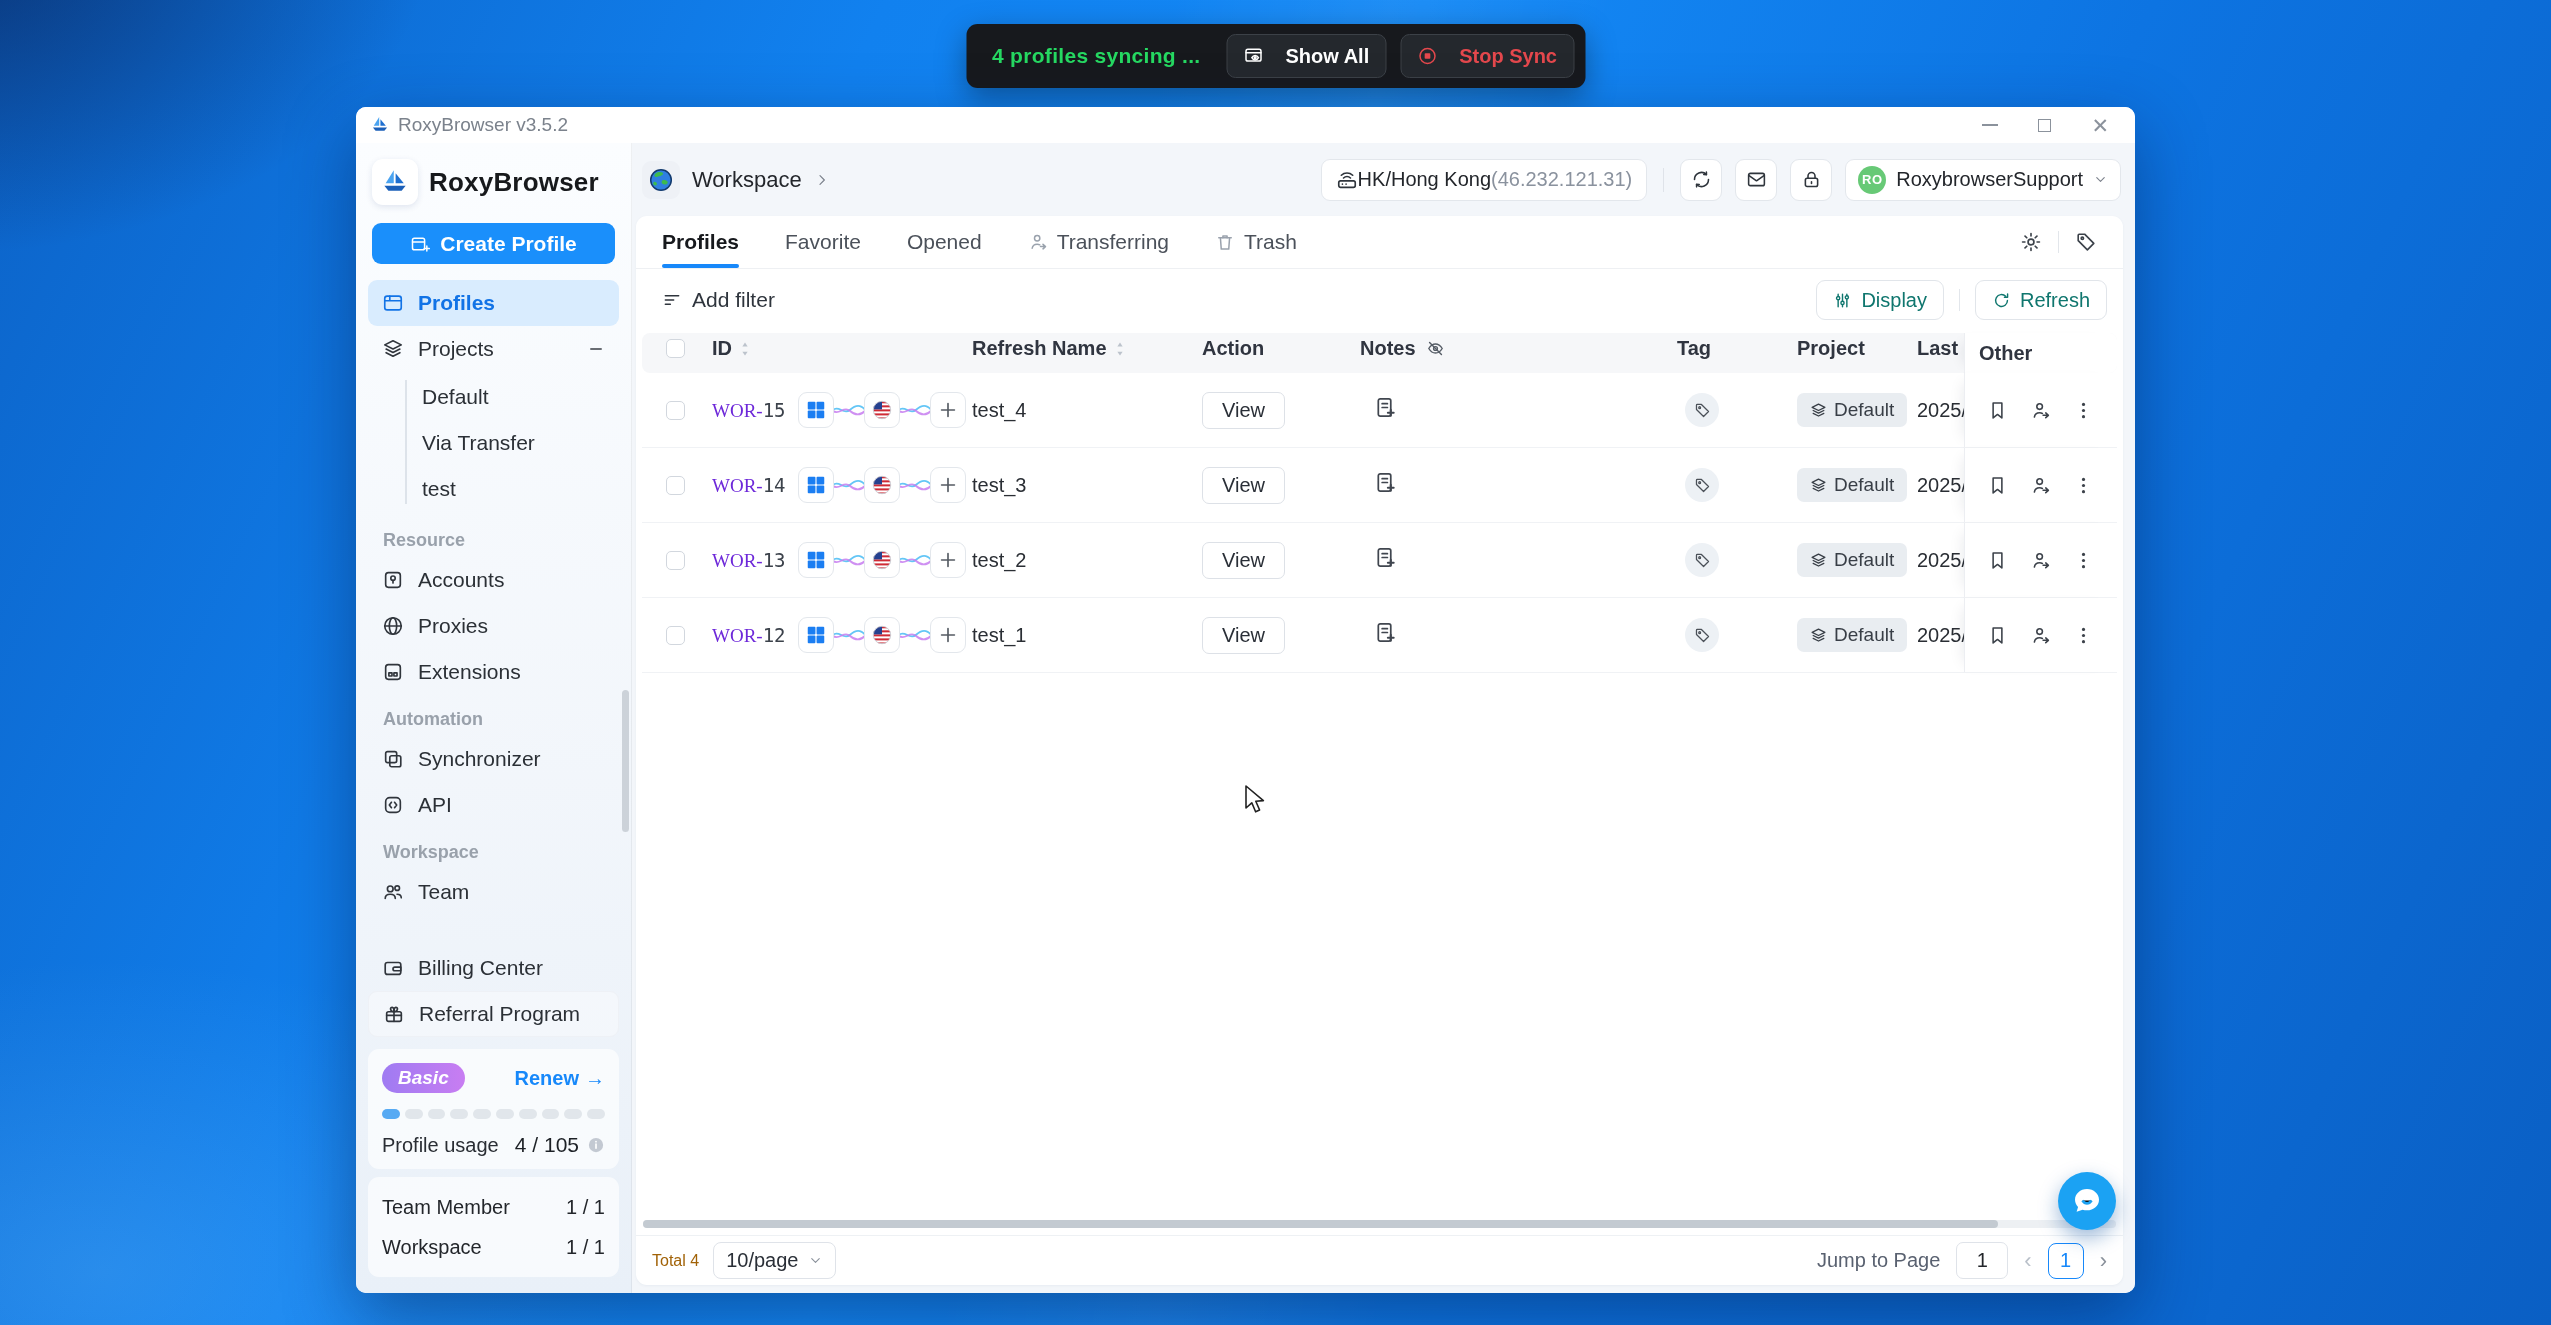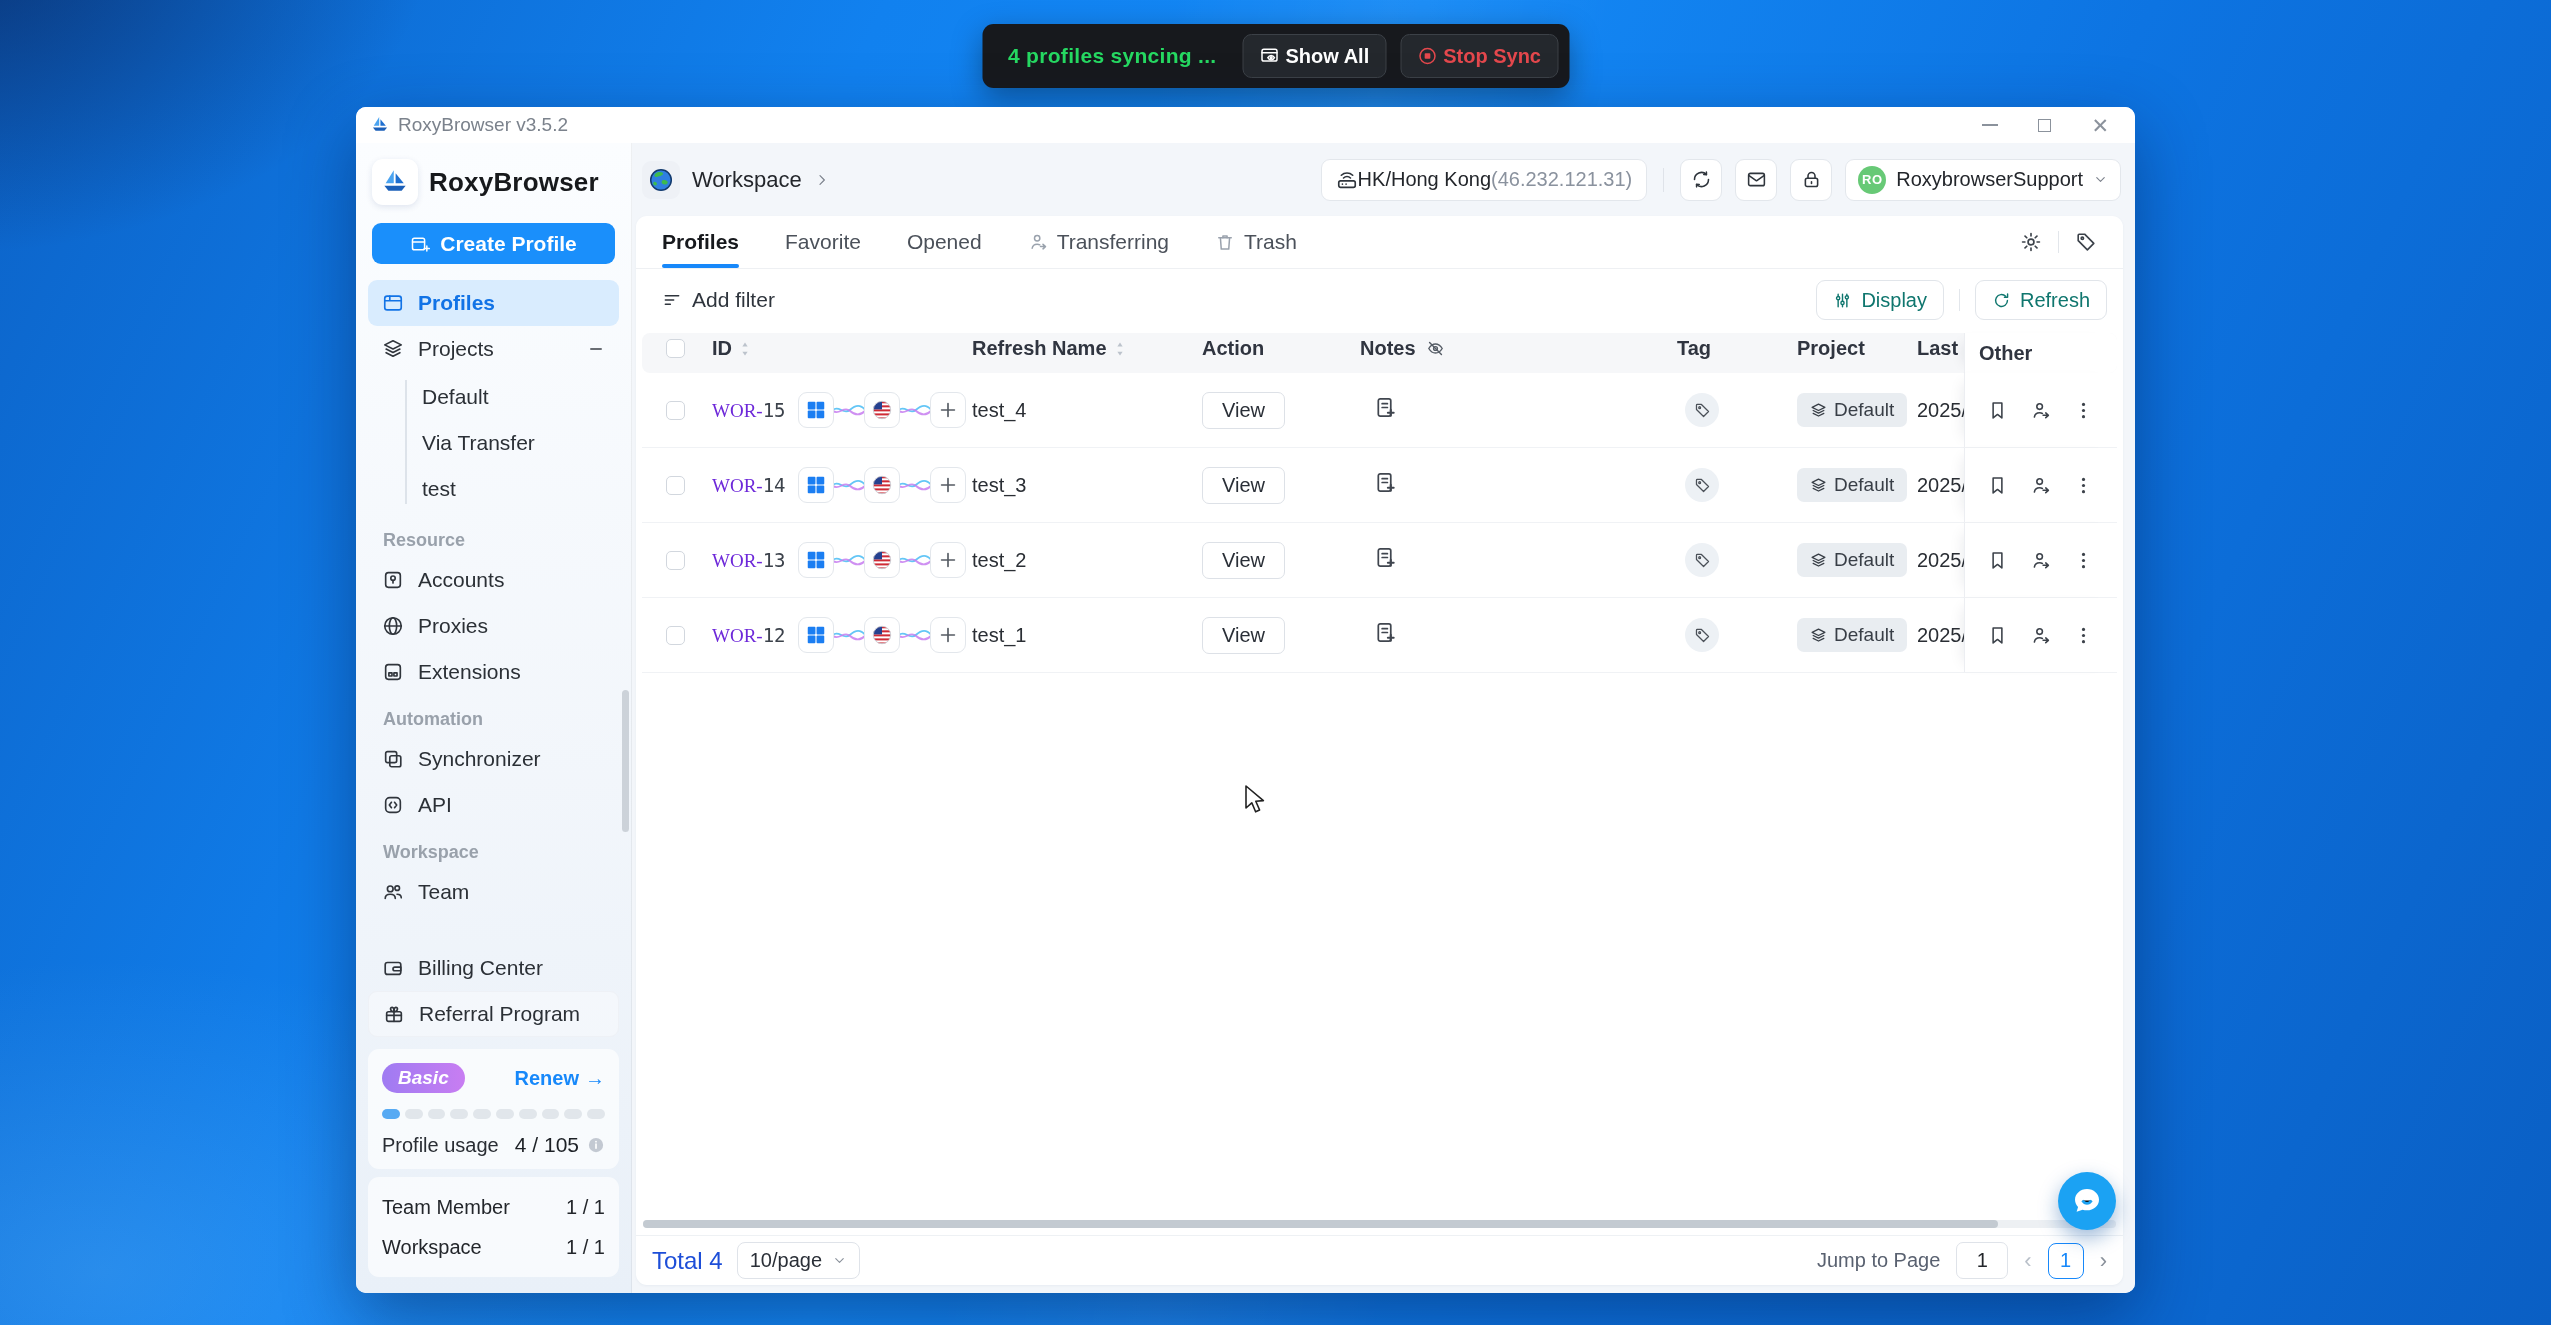--- a/index.html
+++ b/index.html
@@ -12,21 +12,21 @@
       radial-gradient(700px 450px at -60px -60px, rgba(9,22,64,.6), transparent 70%),
       radial-gradient(900px 520px at 4% 96%, rgba(130,205,255,.22), transparent 60%),
       linear-gradient(100deg, transparent 42%, rgba(255,255,255,.05) 50%, transparent 58%);
     pointer-events:none;}
 
   
   .banner{position:absolute;top:24px;left:50%;transform:translateX(-50%);
     height:64px;display:flex;align-items:center;gap:14px;padding:0 11px 0 26px;
     background:#17191d;border-radius:11px;box-shadow:0 10px 30px rgba(0,0,0,.35);}
   .banner .status{font-size:21px;font-weight:bold;color:#26d962;letter-spacing:.3px;white-space:nowrap;margin-right:12px;}
-  .bbtn{display:flex;align-items:center;gap:6px;height:44px;padding:0 16px;border-radius:9px;
+  .bbtn{display:flex;align-items:center;gap:22px;height:44px;padding:0 16px;border-radius:9px;
     background:#24282d;border:1px solid #3c4147;font-size:20px;font-weight:bold;color:#fff;cursor:default;white-space:nowrap;}
   .bbtn.red{color:#e5484d;}
   .bbtn .ic{width:20px;height:20px;}
 
   
   .win{position:absolute;left:356px;top:107px;width:1779px;height:1186px;background:#fff;
     border-radius:10px;box-shadow:0 24px 70px rgba(0,25,70,.45);overflow:hidden;display:flex;flex-direction:column;}
   .titlebar{height:36px;display:flex;align-items:center;padding:0 14px;background:#fff;}
   .titlebar .boat{width:20px;height:20px;margin-right:8px;}
   .titlebar .ttl{font-size:19px;color:#7b828c;}
@@ -152,21 +152,21 @@
     font-size:19px;color:#383e46;white-space:nowrap;cursor:default;}
   .chip svg{width:17px;height:17px;color:#383e46;}
   .cell-lastop{white-space:nowrap;overflow:hidden;font-size:20px;color:#2a2e34;}
   .rowacts{display:flex;align-items:center;gap:22px;padding-left:22px;color:#3c424a;}
   .rowacts .ic{width:21px;height:21px;cursor:default;}
 
   .voidarea{flex:1;position:relative;}
   .hscroll{position:absolute;left:7px;right:7px;bottom:57px;height:8px;border-radius:4px;background:#edf0f3;}
   .hscroll .thumb{width:92%;height:100%;border-radius:4px;background:#c3cad1;}
   .cardfoot{flex:none;height:50px;border-top:1px solid #eef1f4;display:flex;align-items:center;padding:0 16px 0 16px;}
-  .totaltxt{font-size:24px;color:#1d4ed8;margin-right:14px;}
+  .totaltxt{font-size:16px;color:#a16207;margin-right:14px;}
   .pagesel{display:flex;align-items:center;gap:10px;height:37px;padding:0 12px;border:1px solid #dfe3e9;border-radius:8px;
     font-size:20px;color:#2a2f37;background:#fff;cursor:default;}
   .pagesel .chev{width:15px;height:15px;color:#8a919b;}
   .footr{margin-left:auto;display:flex;align-items:center;gap:16px;}
   .jumplbl{font-size:20px;color:#596170;}
   .jumpin{width:52px;height:37px;border:1px solid #dfe3e9;border-radius:7px;text-align:center;font-size:20px;color:#23262b;
     font-family:inherit;background:#fff;}
   .pgprev{font-size:22px;color:#b9c0c9;}
   .pgnext{font-size:22px;color:#8a919b;}
   .pgcur{width:36px;height:36px;border:1.6px solid #1788fa;border-radius:8px;color:#1788fa;font-size:20px;

